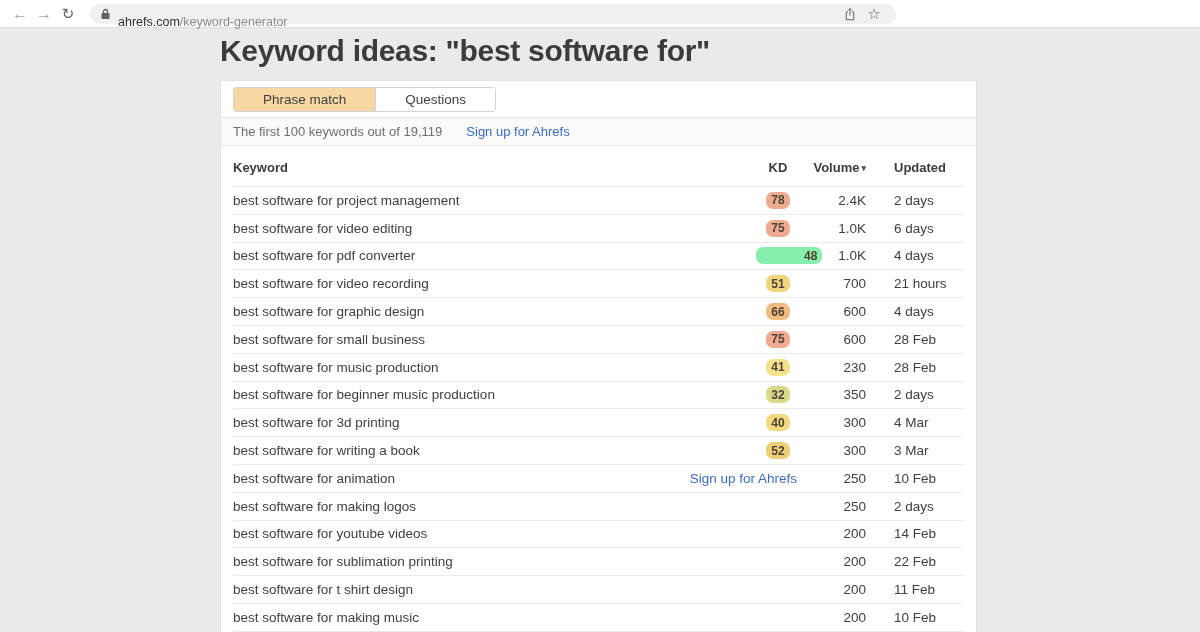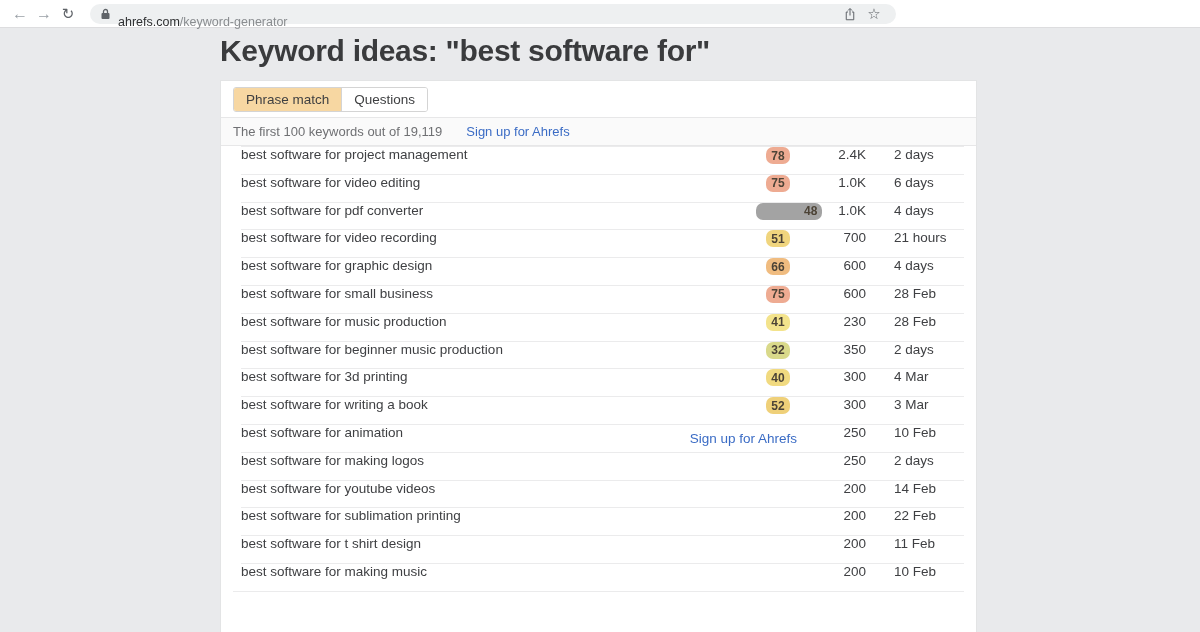--- a/index.html
+++ b/index.html
@@ -52,21 +52,21 @@
     border-bottom: none;
   }
 
   
   .tabs-row { padding: 6px 12px 5px; }
   .segmented {
     display: inline-flex; border: 1px solid #d4d4d4;
     border-radius: 3px; overflow: hidden; background: #fff;
   }
   .tab {
-    font-size: 13.5px; color: #3e3f41; padding: 4px 12px;
+    font-size: 13.5px; color: #3e3f41; padding: 4px 29px;
     cursor: pointer; line-height: 15px; background: #fff;
   }
   .tab + .tab { border-left: 1px solid #d4d4d4; }
   .tab.active { background: #f7d7a2; }
 
   
   .summary-row {
     background: #fafafa;
     border-top: 1px solid #e7e7e8; border-bottom: 1px solid #e7e7e8;
     padding: 6px 12px; font-size: 13px; color: #6f7073;
@@ -81,24 +81,24 @@
     padding: 14px 0 11px;
     font-size: 13px; font-weight: 700; color: #3b3c3e;
   }
   .col-kw { flex: 1; min-width: 0; }
   .col-kd { width: 44px; text-align: center; position: relative; }
   .col-vol { width: 66px; text-align: right; }
   .col-upd { width: 98px; padding-left: 28px; }
   .sort-arrow { font-size: 9px; color: #4d4e50; margin-left: 2px; vertical-align: 1px; }
 
   .trow {
-    display: flex; 
+    display: flex; align-items: center;
     height: 27.8px;
     border-top: 1px solid #ebebec;
-    font-size: 13.5px; color: #3f4043; margin-left: 8px;
+    font-size: 13.5px; color: #3f4043;
   }
   .tbody { border-bottom: 1px solid #ebebec; }
   .kw-text { white-space: nowrap; overflow: hidden; text-overflow: ellipsis; }
   .kd-badge {
     display: inline-block; min-width: 13px;
     padding: 1.5px 5px; border-radius: 7px;
     font-size: 12px; line-height: 14px; color: #4c4336; text-align: center; font-weight: bold;
   }
   .row-signup {
     position: absolute; right: 3px; top: 50%; transform: translateY(-50%);
@@ -147,20 +147,26 @@
         <div class="tab">Questions</div>
       </div>
     </div>
 
     <div class="summary-row">
       <span>The first 100 keywords out of 19,119</span>
       <a class="summary-link">Sign up for Ahrefs</a>
     </div>
 
     <div class="table-wrap">
+      <div class="thead">
+        <div class="col-kw">Keyword</div>
+        <div class="col-kd">KD</div>
+        <div class="col-vol"><span>Volume</span><span class="sort-arrow">▾</span></div>
+        <div class="col-upd">Updated</div>
+      </div>
 
       <div class="tbody">
         <div class="trow">
           <div class="col-kw kw-text">best software for project management</div>
           <div class="col-kd">
             <span class="kd-badge" style="background: rgb(238, 171, 146);">78</span>
             
           </div>
           <div class="col-vol">2.4K</div>
           <div class="col-upd">2 days</div>
@@ -172,21 +178,21 @@
             <span class="kd-badge" style="background: rgb(238, 171, 146);">75</span>
             
           </div>
           <div class="col-vol">1.0K</div>
           <div class="col-upd">6 days</div>
         </div>
 
         <div class="trow">
           <div class="col-kw kw-text">best software for pdf converter</div>
           <div class="col-kd">
-            <span class="kd-badge" style="background: #a3a3a3; padding-left: 48px;">48</span>
+            <span class="kd-badge" style="background: #86efac; padding-left: 48px;">48</span>
             
           </div>
           <div class="col-vol">1.0K</div>
           <div class="col-upd">4 days</div>
         </div>
 
         <div class="trow">
           <div class="col-kw kw-text">best software for video recording</div>
           <div class="col-kd">
             <span class="kd-badge" style="background: rgb(240, 213, 126);">51</span>

